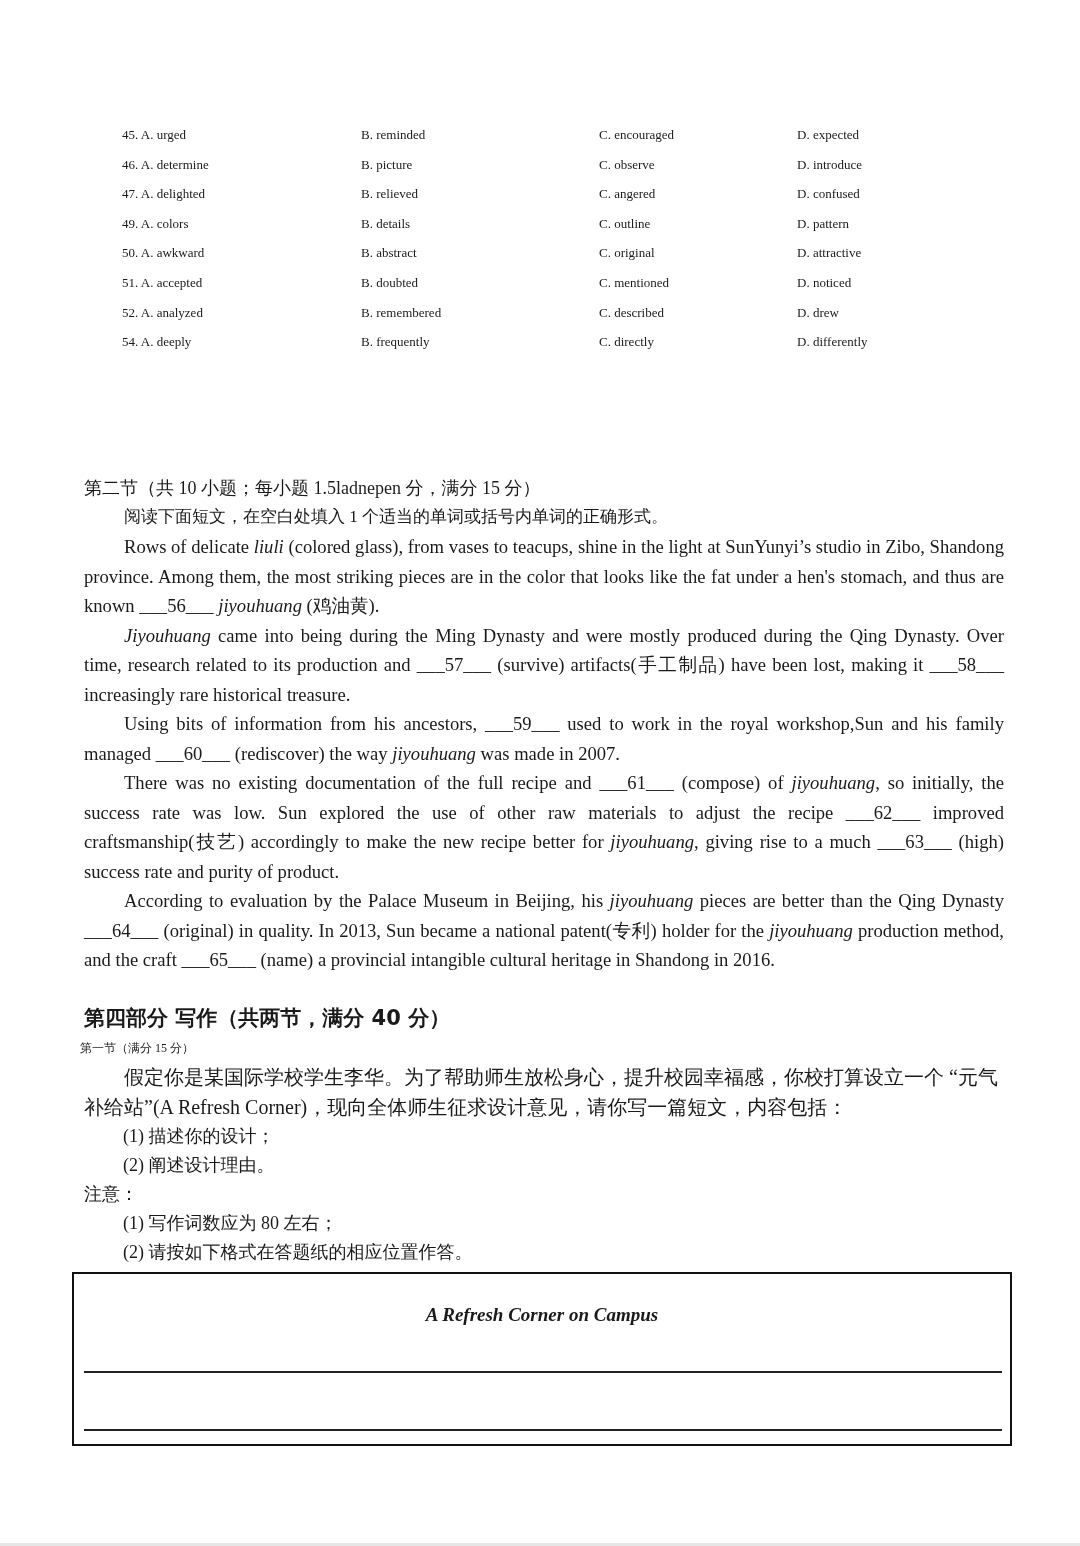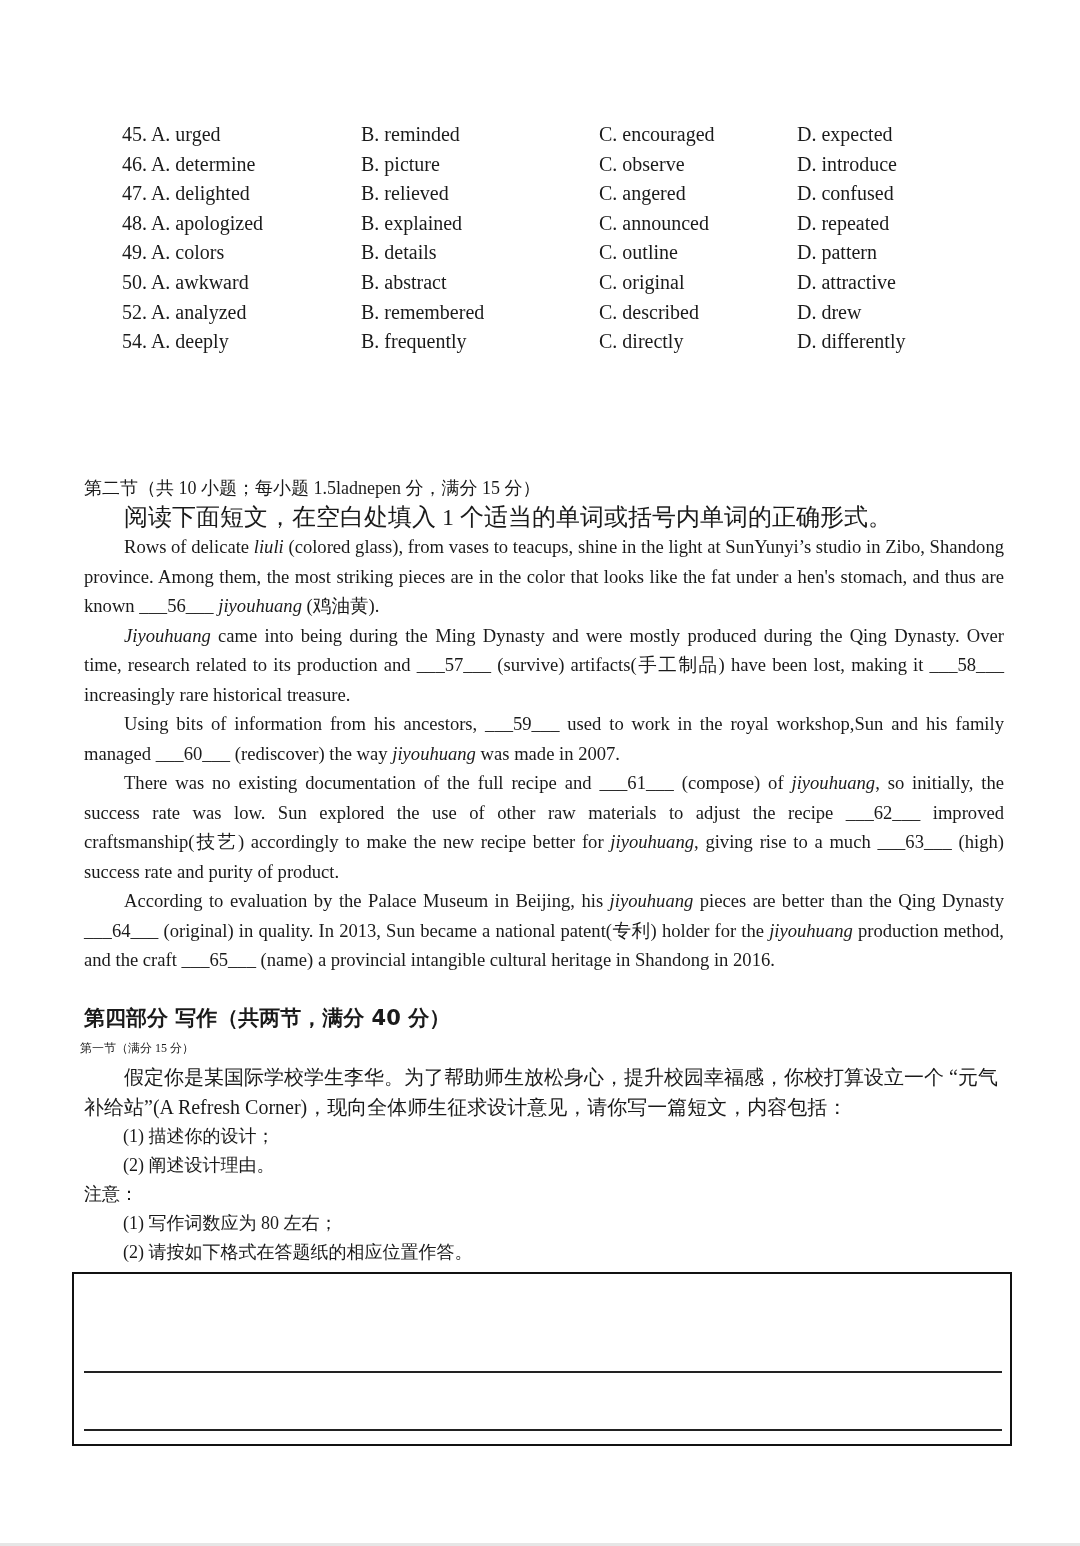--- a/index.html
+++ b/index.html
@@ -1,25 +1,25 @@
 <!DOCTYPE html>
 <html><head>
 <meta charset="utf-8">
 <style>
   html, body { margin: 0; padding: 0; }
   body {
     width: 1080px; height: 1546px; background: #ffffff; position: relative; overflow: hidden;
     font-family: "Liberation Serif", "DejaVu Serif", serif; color: #1a1a1a;
   }
   .options { position: absolute; left: 0; top: 120px; width: 1080px; }
-  .opt-row { position: relative; height: 29.6px; font-size: 20px; line-height: 29.6px; padding-left: 7px; }
+  .opt-row { position: relative; height: 29.6px; font-size: 13px; line-height: 29.6px; padding-left: 7px; }
   .opt-row span { position: absolute; top: 0; white-space: nowrap; }
   .c-a { left: 122px; } .c-b { left: 361px; } .c-c { left: 599px; } .c-d { left: 797px; }
   .section2-head { position: absolute; left: 84px; top: 474px; font-size: 18px; line-height: 28px; white-space: nowrap; }
-  .instr { position: absolute; left: 124px; top: 503px; font-size: 24px; line-height: 28px; white-space: nowrap; }
+  .instr { position: absolute; left: 124px; top: 503px; font-size: 17px; line-height: 28px; white-space: nowrap; }
   .passage { position: absolute; left: 84px; top: 532px; width: 920px; font-size: 18.6px; line-height: 29.5px; text-align: justify; }
   .passage p { margin: 0; text-indent: 40px; text-align-last: left; }
   .passage i { font-style: italic; }
   .blank { white-space: nowrap; }
   .part4 { position: absolute; left: 84px; top: 1002px; font-size: 21px; font-weight: bold; line-height: 32px; white-space: nowrap; font-family: "DejaVu Sans", sans-serif; text-align: right; }
   .w-sec1 { position: absolute; left: 80px; top: 1034px; font-size: 12px; line-height: 28px; white-space: nowrap; text-align: center; }
   .w-prompt { position: absolute; left: 84px; top: 1062px; width: 920px; font-size: 20px; line-height: 30px; }
   .w-prompt p { margin: 0; text-indent: 40px; }
   .w-item { position: absolute; left: 123px; font-size: 18px; line-height: 28px; white-space: nowrap; }
   .note-label { position: absolute; left: 84px; top: 1180px; font-size: 18px; line-height: 28px; }
@@ -47,36 +47,36 @@
       <span class="c-c">C. observe</span>
       <span class="c-d">D. introduce</span>
     </div>
   <div class="opt-row">
       <span class="c-a"><span style="position:static">47.</span> <span style="position:static">A. delighted</span></span>
       <span class="c-b">B. relieved</span>
       <span class="c-c">C. angered</span>
       <span class="c-d">D. confused</span>
     </div>
   <div class="opt-row">
-      <span class="c-a"><span style="position:static">48.</span> <span style="position:static">A. apologized</span></span>
-      <span class="c-b">B. explained</span>
-      <span class="c-c">C. announced</span>
-      <span class="c-d">D. repeated</span>
-    </div>
-  <div class="opt-row">
       <span class="c-a"><span style="position:static">49.</span> <span style="position:static">A. colors</span></span>
       <span class="c-b">B. details</span>
       <span class="c-c">C. outline</span>
       <span class="c-d">D. pattern</span>
     </div>
   <div class="opt-row">
       <span class="c-a"><span style="position:static">50.</span> <span style="position:static">A. awkward</span></span>
       <span class="c-b">B. abstract</span>
       <span class="c-c">C. original</span>
       <span class="c-d">D. attractive</span>
+    </div>
+  <div class="opt-row">
+      <span class="c-a"><span style="position:static">51.</span> <span style="position:static">A. accepted</span></span>
+      <span class="c-b">B. doubted</span>
+      <span class="c-c">C. mentioned</span>
+      <span class="c-d">D. noticed</span>
     </div>
   <div class="opt-row">
       <span class="c-a"><span style="position:static">52.</span> <span style="position:static">A. analyzed</span></span>
       <span class="c-b">B. remembered</span>
       <span class="c-c">C. described</span>
       <span class="c-d">D. drew</span>
     </div>
   <div class="opt-row">
       <span class="c-a"><span style="position:static">54.</span> <span style="position:static">A. deeply</span></span>
       <span class="c-b">B. frequently</span>
@@ -101,17 +101,18 @@
 <div class="w-prompt">
     <p>假定你是某国际学校学生李华。为了帮助师生放松身心，提升校园幸福感，你校打算设立一个 “元气补给站”(A Refresh Corner)，现向全体师生征求设计意见，请你写一篇短文，内容包括：</p>
   </div>
 <div class="w-item" style="top:1122px">(1) 描述你的设计；</div>
 <div class="w-item" style="top:1151px">(2) 阐述设计理由。</div>
 <div class="note-label">注意：</div>
 <div class="w-item" style="top:1209px">(1) 写作词数应为 80 左右；</div>
 <div class="w-item" style="top:1238px">(2) 请按如下格式在答题纸的相应位置作答。</div>
 
 <div class="answer-box">
+  <div class="box-title">A Refresh Corner on Campus</div>
   <div class="box-line" style="top:97px"></div>
   <div class="box-line" style="top:155px"></div>
 </div>
 
 <div class="bottom-rule"></div>
 
 </body></html>

